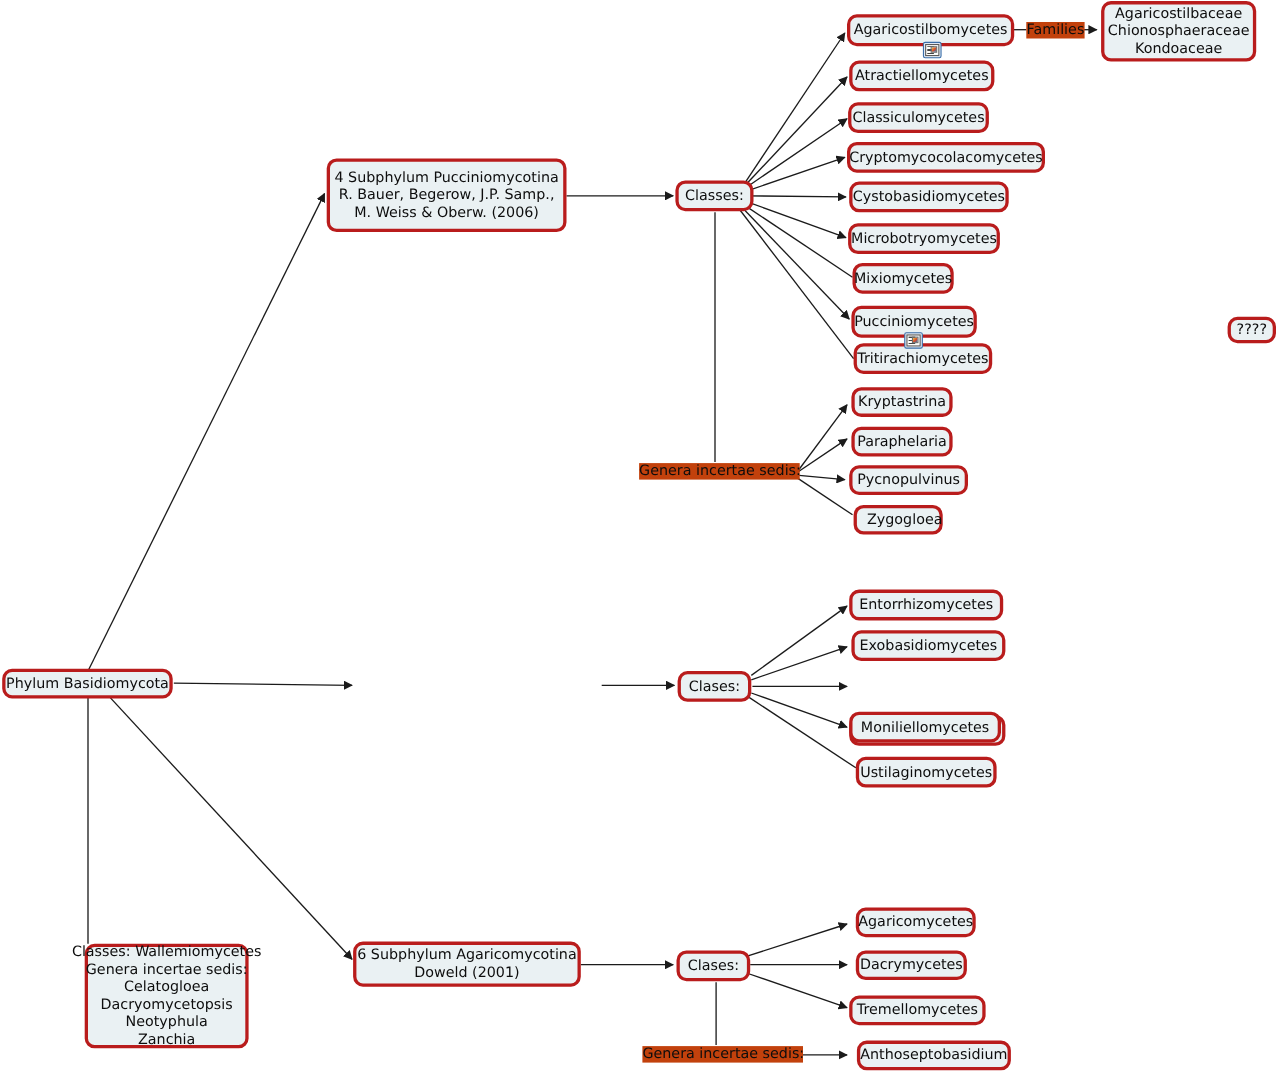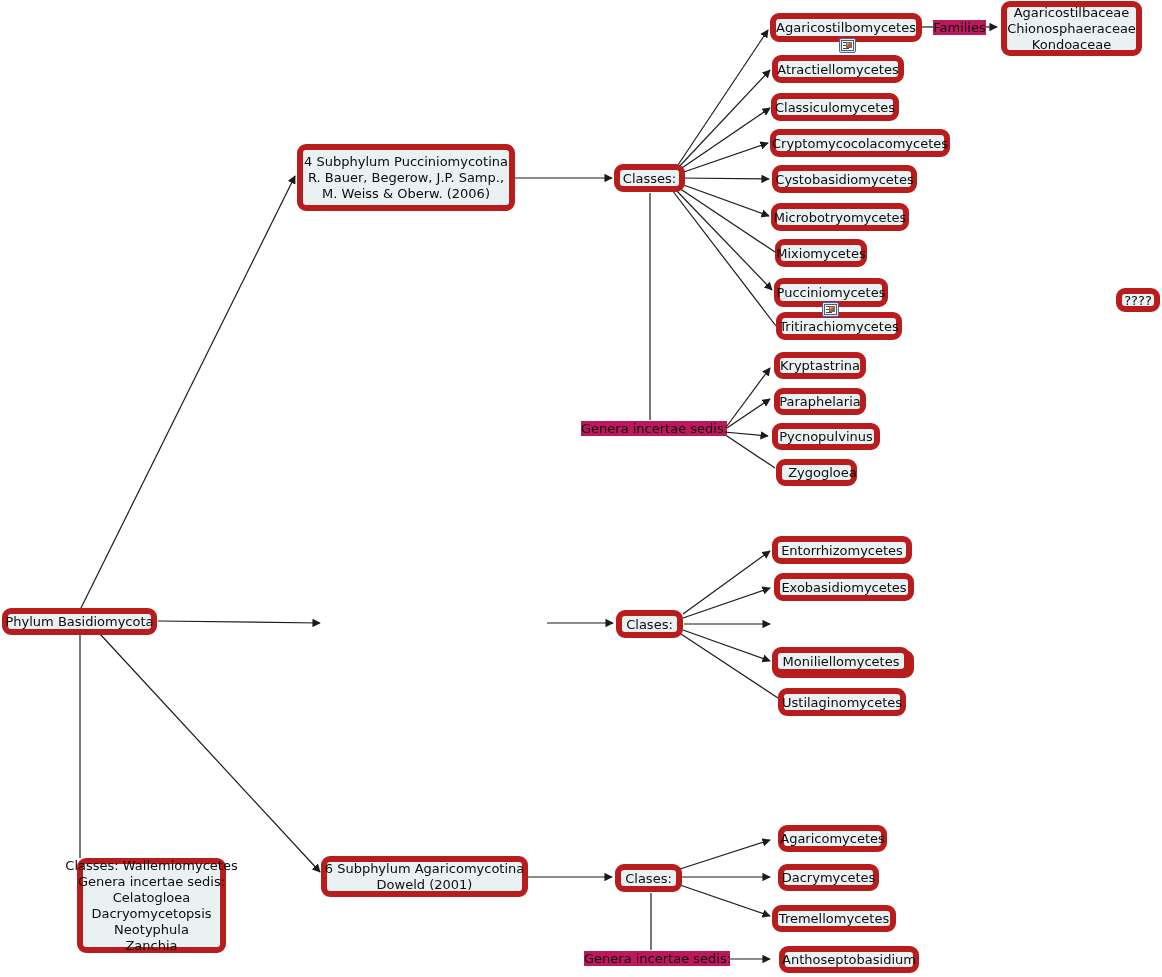--- a/index.html
+++ b/index.html
@@ -20,42 +20,42 @@
     left: 0;
     top: 0;
     width: 1162px;
     height: 977px;
     pointer-events: none;
   }
   .node {
     position: absolute;
     box-sizing: border-box;
     background: #eaf1f3;
-    border: 6px solid #b91c1c;
+    border: 3px solid #b91c1c;
     border-radius: 9px;
     color: #0d0d0d;
     font-size: 13px;
     line-height: 15px;
     text-align: center;
     display: flex;
     align-items: center;
     justify-content: center;
     white-space: pre;
     padding: 0 7px;
   }
   .node.multiline {
     line-height: 16px;
   }
   .plainlabel {
     position: absolute;
     color: #0d0d0d;
     font-size: 13px;
     line-height: 15px;
     white-space: pre;
-    background: #be185d;
+    background: #c2410c;
     text-align: center;
   }
   .doc-badge {
     position: absolute;
     width: 17px;
     height: 15px;
     border: 1px solid #3b6ea8;
     border-radius: 2px;
     background: #dfe8f4;
     box-sizing: border-box;

